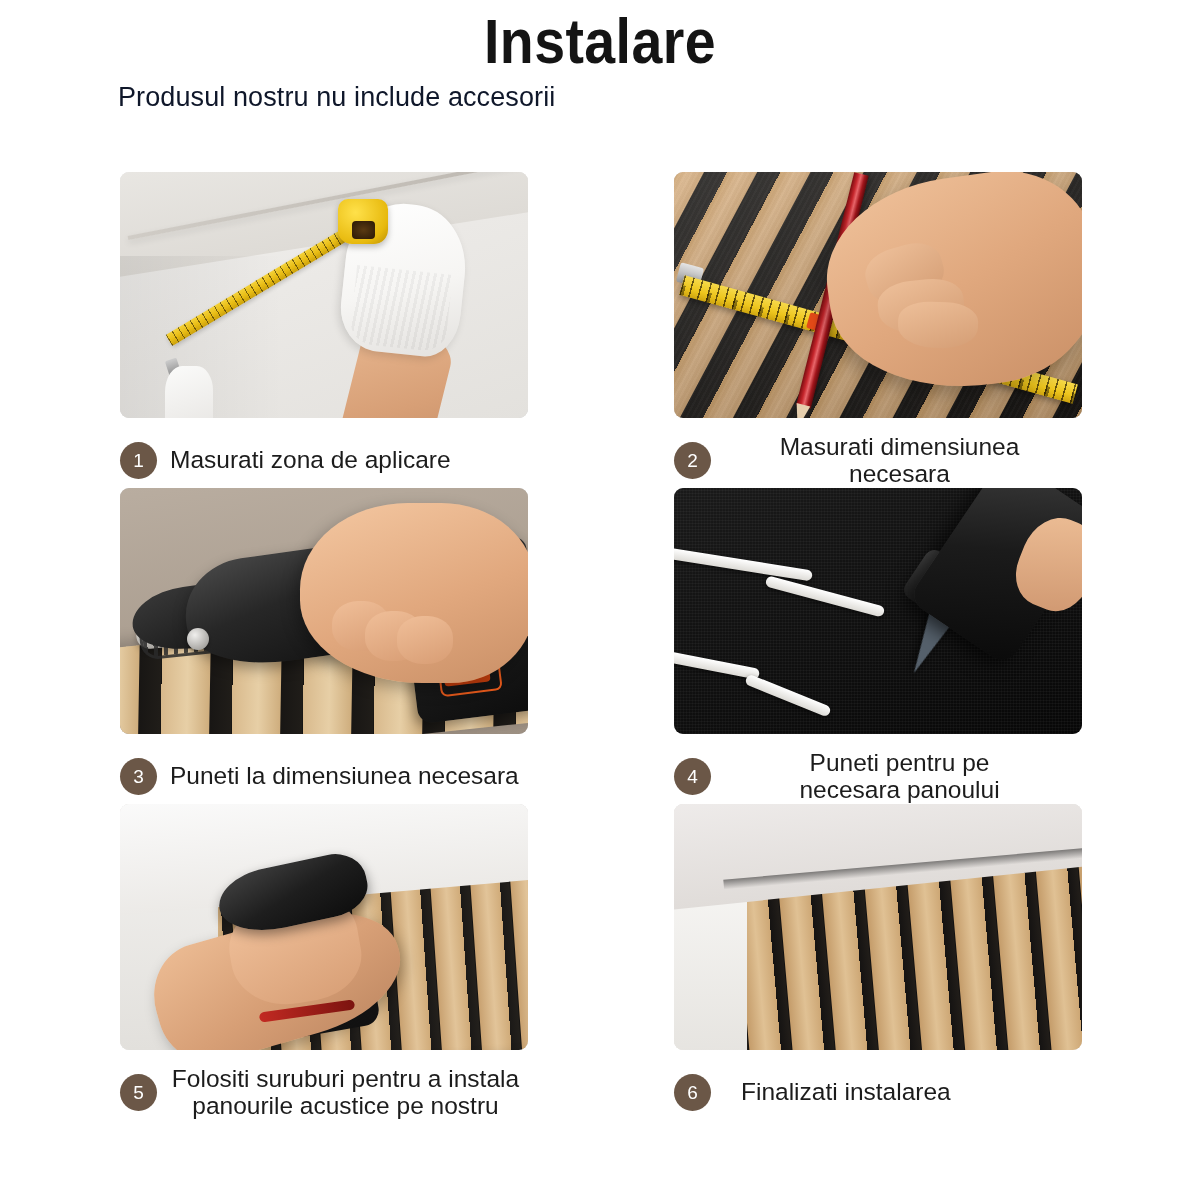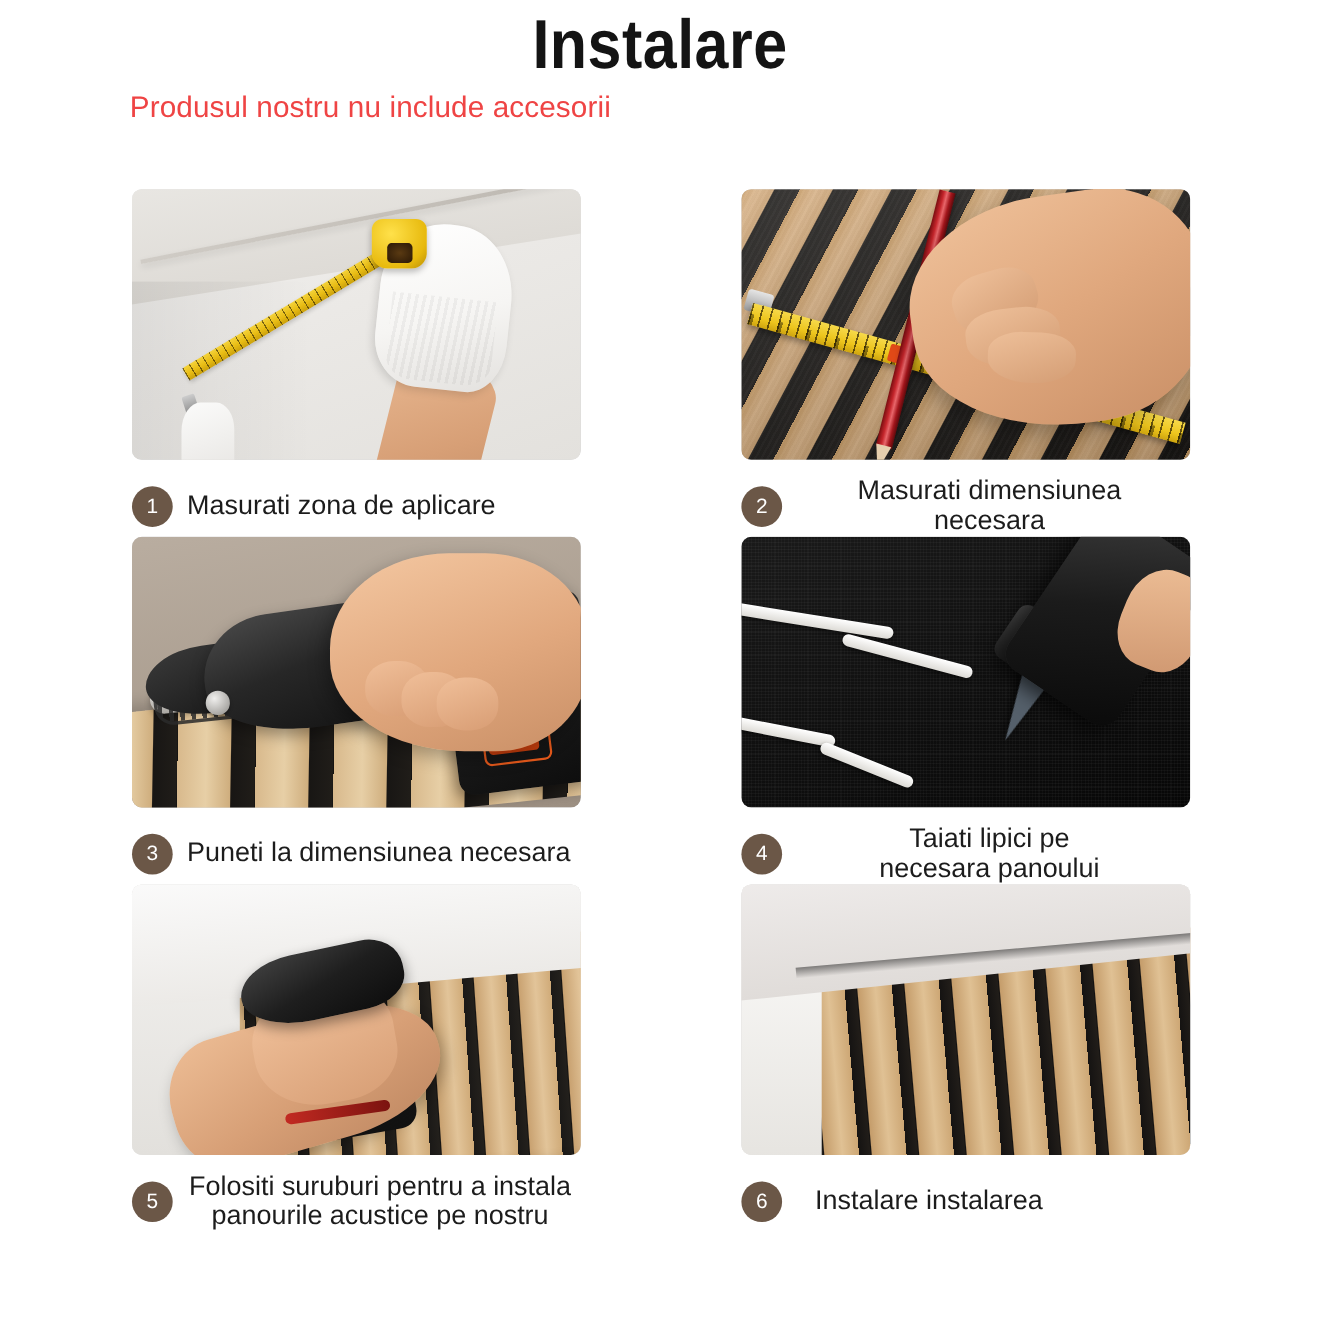--- a/index.html
+++ b/index.html
@@ -43,21 +43,21 @@
     transform: scaleX(0.88);
     line-height: 1.05;
   }
   .subtitle {
     position: absolute;
     top: 82px;
     left: 118px;
     font-family: "Liberation Sans", sans-serif;
     font-weight: 400;
     font-size: 27px;
-    color: #ef4444;
+    color: #0f172a;
     letter-spacing: 0.1px;
     white-space: nowrap;
   }
 
   
   .grid {
     position: absolute;
     top: 172px;
     left: 120px;
     width: 962px;
@@ -598,21 +598,21 @@
           <div class="p4-bead p4-b4"></div>
           <div class="p4-nozzle"></div>
           <div class="p4-collar"></div>
           <div class="p4-smear"></div>
           <div class="p4-gun"></div>
           <div class="p4-thumb"></div>
         </div>
         <div class="caption">
           <div class="badge">4</div>
           <div class="cap-text two-line">
-            <span class="cap-line">Taiati lipici pe</span>
+            <span class="cap-line">Puneti pentru pe</span>
             <span class="cap-line">necesara panoului</span>
           </div>
         </div>
       </div>
 
     </div>
 
     <div class="row">
 
       <div class="cell">
@@ -640,21 +640,21 @@
         <div class="photo">
           <div class="ph p6-bg"></div>
           <div class="p6-slats"></div>
           <div class="p6-topshadow"></div>
           <div class="p6-wallL"></div>
           <div class="p6-ceiling"></div>
         </div>
         <div class="caption">
           <div class="badge">6</div>
           <div class="cap-text one-line" style="padding-left:30px">
-            <span class="cap-line">Instalare instalarea</span>
+            <span class="cap-line">Finalizati instalarea</span>
           </div>
         </div>
       </div>
 
     </div>
 
   </div>
 </div>
 
 </body></html>

